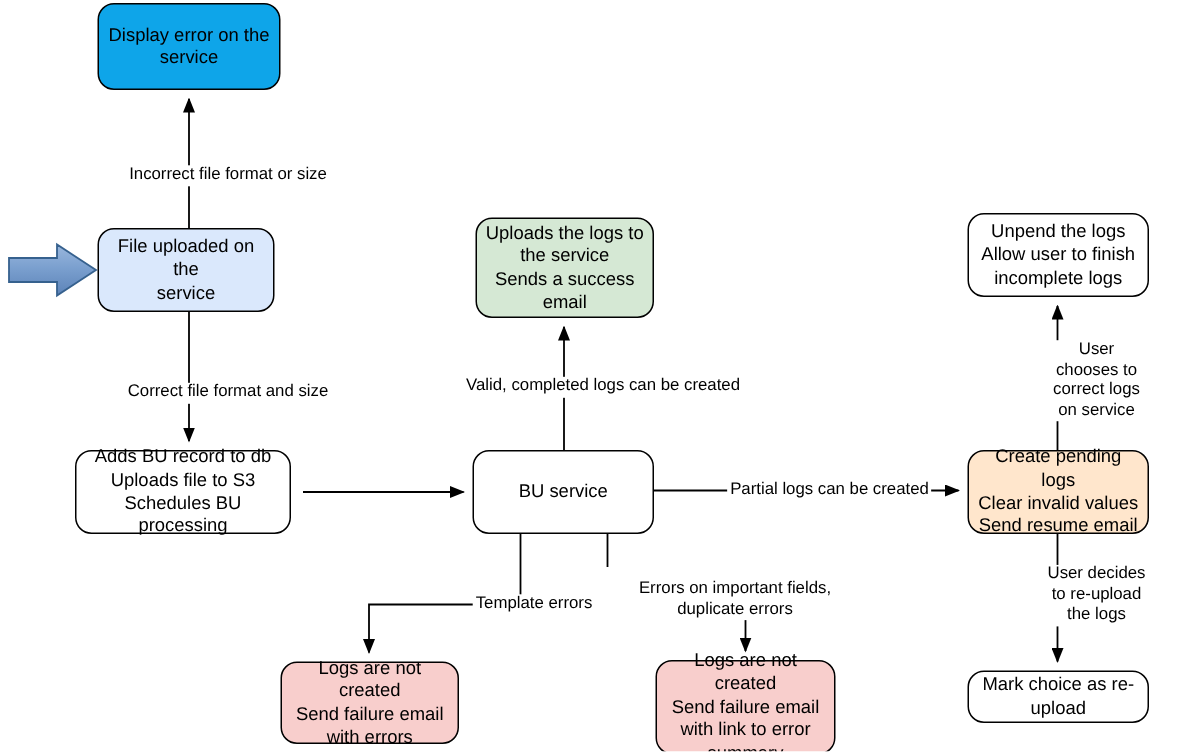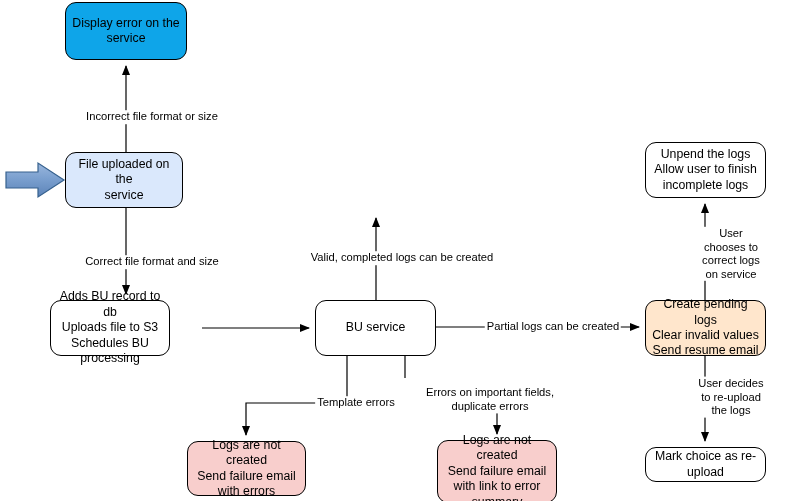--- a/index.html
+++ b/index.html
@@ -92,24 +92,28 @@
       <path d="M6,172 L38,172 L38,163 L64,180 L38,197 L38,188 L6,188 Z" fill="url(#startGrad)" stroke="#36618e" stroke-width="1.2" stroke-linejoin="miter"></path>
     </g>
   </svg>
 
   <div class="node" style="left:65px; top:2px; width:122px; height:58px; background:#0ea5e9;">Display error on the
 service</div>
 
   <div class="node" style="left:65px; top:152px; width:118px; height:56px; background:#dae8fc;">File uploaded on the
 service</div>
 
-  <div class="node" style="left:50px; top:300px; width:120px; height:56px; background:#ffffff;">Adds BU record to db
+  <div class="node" style="left:50px; top:300px; width:144px; height:56px; background:#ffffff;">Adds BU record to db
 Uploads file to S3
 Schedules BU processing</div>
 
+  <div class="node" style="left:317px; top:145px; width:119px; height:67px; background:#d5e8d4;">Uploads the logs to
+the service
+Sends a success
+email</div>
 
   <div class="node" style="left:315px; top:300px; width:121px; height:56px; background:#ffffff;">BU service</div>
 
   <div class="node" style="left:187px; top:441px; width:119px; height:55px; background:#f8cecc;">Logs are not created
 Send failure email
 with errors</div>
 
   <div class="node" style="left:437px; top:440px; width:120px; height:63px; background:#f8cecc;">Logs are not created
 Send failure email
 with link to error

